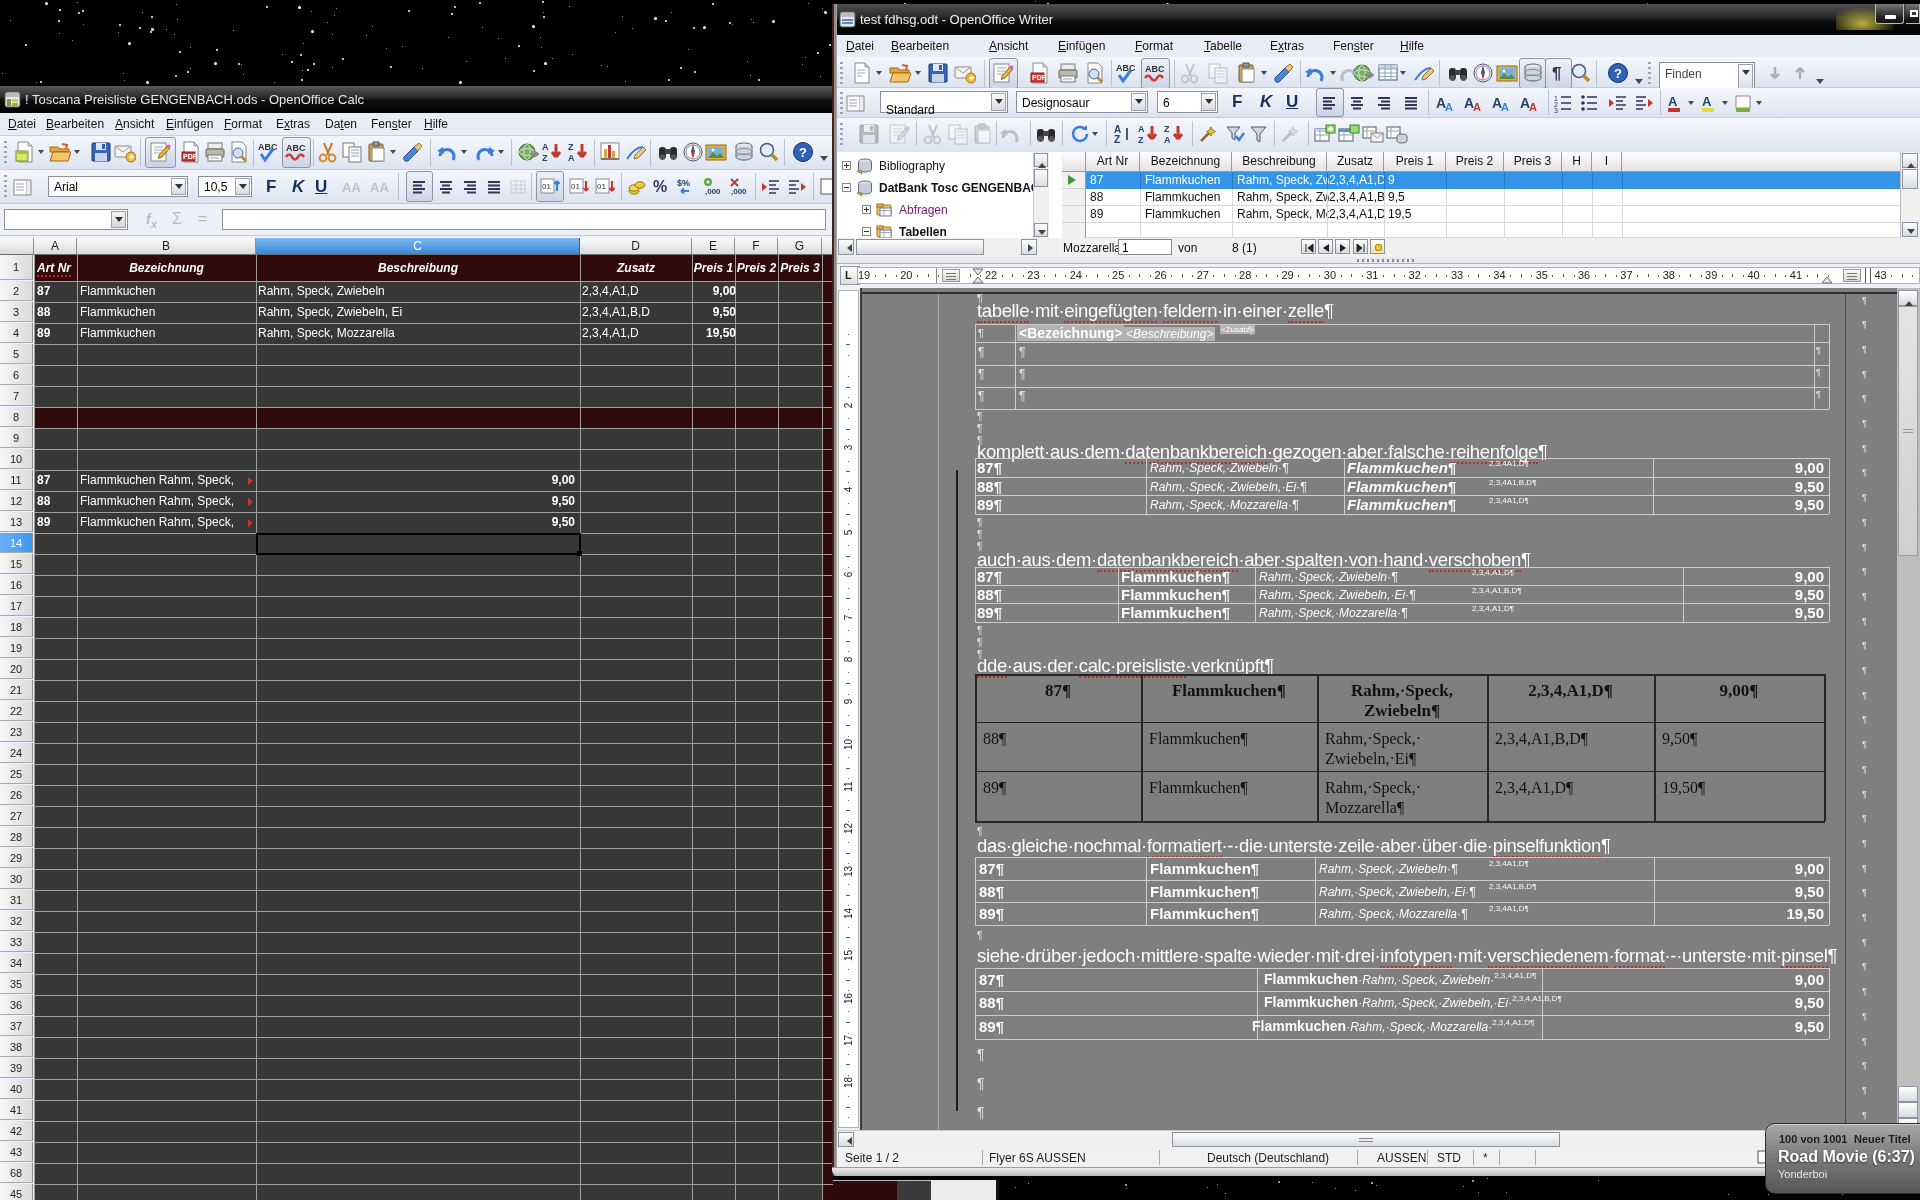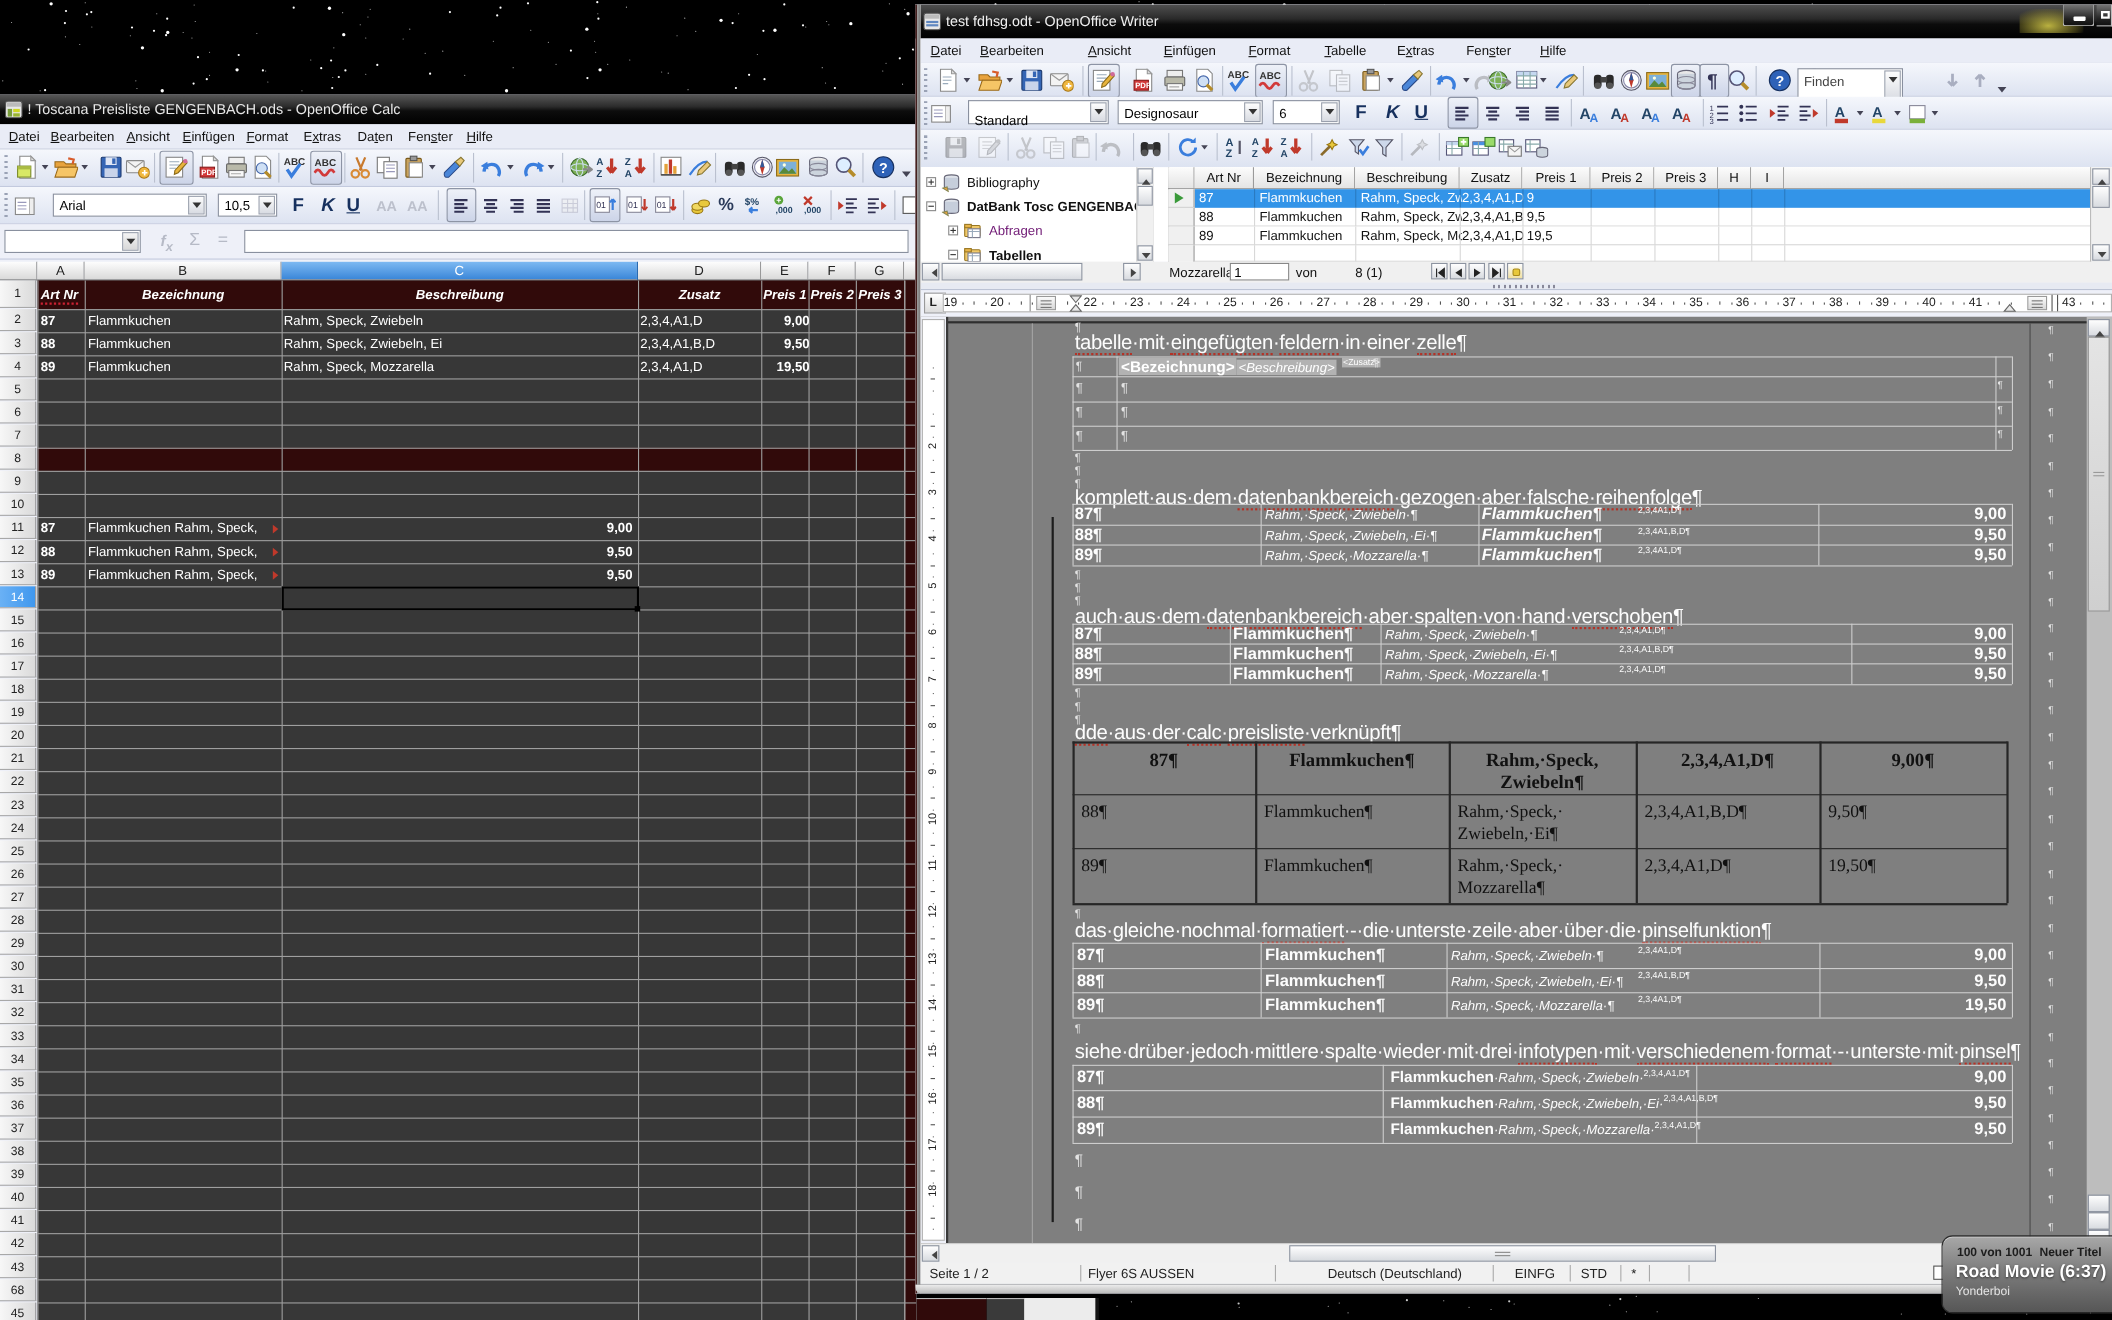--- a/index.html
+++ b/index.html
@@ -922,21 +922,21 @@
         <circle cx="9" cy="9" r="6.5" fill="#ddeeff" stroke="#557" stroke-width="1.5"></circle>
         <line x1="13.5" y1="13.5" x2="19" y2="19" stroke="#b58c2a" stroke-width="3.5"></line>
       </svg>
       <div class="sep" style="left:759px;top:3px;height:27px"></div>
       <svg class="abs" style="left:770px;top:5px;" width="22" height="22">
         <circle cx="11" cy="11" r="9.5" fill="#2e62b8" stroke="#163060"></circle>
         <text x="7" y="16" font-size="13" font-weight="bold" fill="#fff">?</text>
       </svg>
       <i class="abs" style="left:798px;top:22px;width:0;height:0;border:4px solid transparent;border-top:5px solid #445"></i>
       <div class="handle" style="left:811px;top:5px;height:24px"></div>
-      <div class="combo" style="left:797px;top:5px;width:96px;height:32px;font-size:12px">
+      <div class="combo" style="left:822px;top:5px;width:96px;height:32px;font-size:12px">
         <span style="position:absolute;left:5px;top:4px;color:#444">Finden</span>
         <span class="cbtn"></span>
       </div>
       <svg class="abs" style="left:929px;top:7px;" width="18" height="18">
         <path d="M9 3 v11 m0 0 l-4 -4 m4 4 l4 -4" stroke="#a9aec0" stroke-width="2.5" fill="none"></path>
       </svg>
       <svg class="abs" style="left:954px;top:7px;" width="18" height="18">
         <path d="M9 15 v-11 m0 0 l-4 4 m4 -4 l4 4" stroke="#a9aec0" stroke-width="2.5" fill="none"></path>
       </svg>
       <i class="abs" style="left:979px;top:22px;width:0;height:0;border:4px solid transparent;border-top:5px solid #445"></i>
@@ -1706,21 +1706,21 @@
       <i class="abs" style="left:420px;top:680px;width:1px;height:71px;background:#cdcdcd"></i>
       <i class="abs" style="left:705px;top:680px;width:1px;height:71px;background:#cdcdcd"></i>
       <i class="abs" style="left:992px;top:680px;width:1px;height:71px;background:#cdcdcd"></i>
       <span class="wt" style="left:142px;top:683px;font-size:15px;font-weight:bold">87¶</span>
       <span class="wt" style="left:427px;top:683px;font-size:14px"><b>Flammkuchen</b><i style="font-size:12px">·Rahm,·Speck,·Zwiebeln·</i><span style="font-size:8px;vertical-align:6px">2,3,4,A1,D¶</span></span>
       <div class="wt" style="left:813px;top:683px;width:174px;text-align:right;font-size:15px;font-weight:bold">9,00</div>
       <span class="wt" style="left:142px;top:706px;font-size:15px;font-weight:bold">88¶</span>
       <span class="wt" style="left:427px;top:706px;font-size:14px"><b>Flammkuchen</b><i style="font-size:12px">·Rahm,·Speck,·Zwiebeln,·Ei·</i><span style="font-size:8px;vertical-align:6px">2,3,4,A1,B,D¶</span></span>
       <div class="wt" style="left:813px;top:706px;width:174px;text-align:right;font-size:15px;font-weight:bold">9,50</div>
       <span class="wt" style="left:142px;top:730px;font-size:15px;font-weight:bold">89¶</span>
-      <span class="wt" style="left:427px;top:730px;font-size:14px"><b>Flammkuchen</b><i style="font-size:12px">·Rahm,·Speck,·Mozzarella·</i><span style="font-size:8px;vertical-align:6px">2,3,4,A1,D¶</span></span>
+      <span class="wt" style="left:415px;top:730px;font-size:14px"><b>Flammkuchen</b><i style="font-size:12px">·Rahm,·Speck,·Mozzarella·</i><span style="font-size:8px;vertical-align:6px">2,3,4,A1,D¶</span></span>
       <div class="wt" style="left:813px;top:730px;width:174px;text-align:right;font-size:15px;font-weight:bold">9,50</div>
       <div class="abs" style="left:1060px;top:0px;width:23px;height:846px;background:#bdbdbd"></div>
       <div class="gbtn" style="left:1061px;top:2px;width:20px;height:16px">
         <i class="abs" style="left:5px;top:5px;border:5px solid transparent;border-bottom:6px solid #444"></i>
       </div>
       <div class="abs" style="left:1061px;top:18px;width:20px;height:250px;background:linear-gradient(#e4e4e4,#cfcfcf);border:1px solid #9a9a9a">
         <i class="abs" style="left:4px;top:122px;width:10px;height:1px;background:#999"></i>
         <i class="abs" style="left:4px;top:125px;width:10px;height:1px;background:#999"></i>
       </div>
       <div class="gbtn" style="left:1061px;top:798px;width:20px;height:16px"></div>
@@ -1738,21 +1738,21 @@
         <i class="abs" style="left:186px;top:8px;width:14px;height:1px;background:#888"></i>
       </div>
     </div>
 <div class="abs" style="left:5px;top:1144px;width:1083px;height:19px;background:#f1f1f1;font-size:12px;color:#222">
       <span class="abs" style="left:8px;top:3px">Seite 1 / 2</span>
       <i class="abs" style="left:145px;top:2px;width:1px;height:15px;background:#aaa"></i>
       <span class="abs" style="left:152px;top:3px">Flyer  6S  AUSSEN</span>
       <i class="abs" style="left:322px;top:2px;width:1px;height:15px;background:#aaa"></i>
       <span class="abs" style="left:370px;top:3px">Deutsch (Deutschland)</span>
       <i class="abs" style="left:520px;top:2px;width:1px;height:15px;background:#aaa"></i>
-      <span class="abs" style="left:540px;top:3px">EINFG</span>
+      <span class="abs" style="left:540px;top:3px">AUSSEN</span>
       <i class="abs" style="left:590px;top:2px;width:1px;height:15px;background:#aaa"></i>
       <span class="abs" style="left:600px;top:3px">STD</span>
       <i class="abs" style="left:636px;top:2px;width:1px;height:15px;background:#aaa"></i>
       <span class="abs" style="left:646px;top:3px">*</span>
       <i class="abs" style="left:662px;top:2px;width:1px;height:15px;background:#aaa"></i>
       <i class="abs" style="left:698px;top:2px;width:1px;height:15px;background:#aaa"></i>
       <svg class="abs" style="left:918px;top:2px;" width="16" height="15">
         <rect x="3" y="1" width="9" height="12" fill="#fff" stroke="#555"></rect>
       </svg>
       <svg class="abs" style="left:936px;top:2px;" width="20" height="15">

